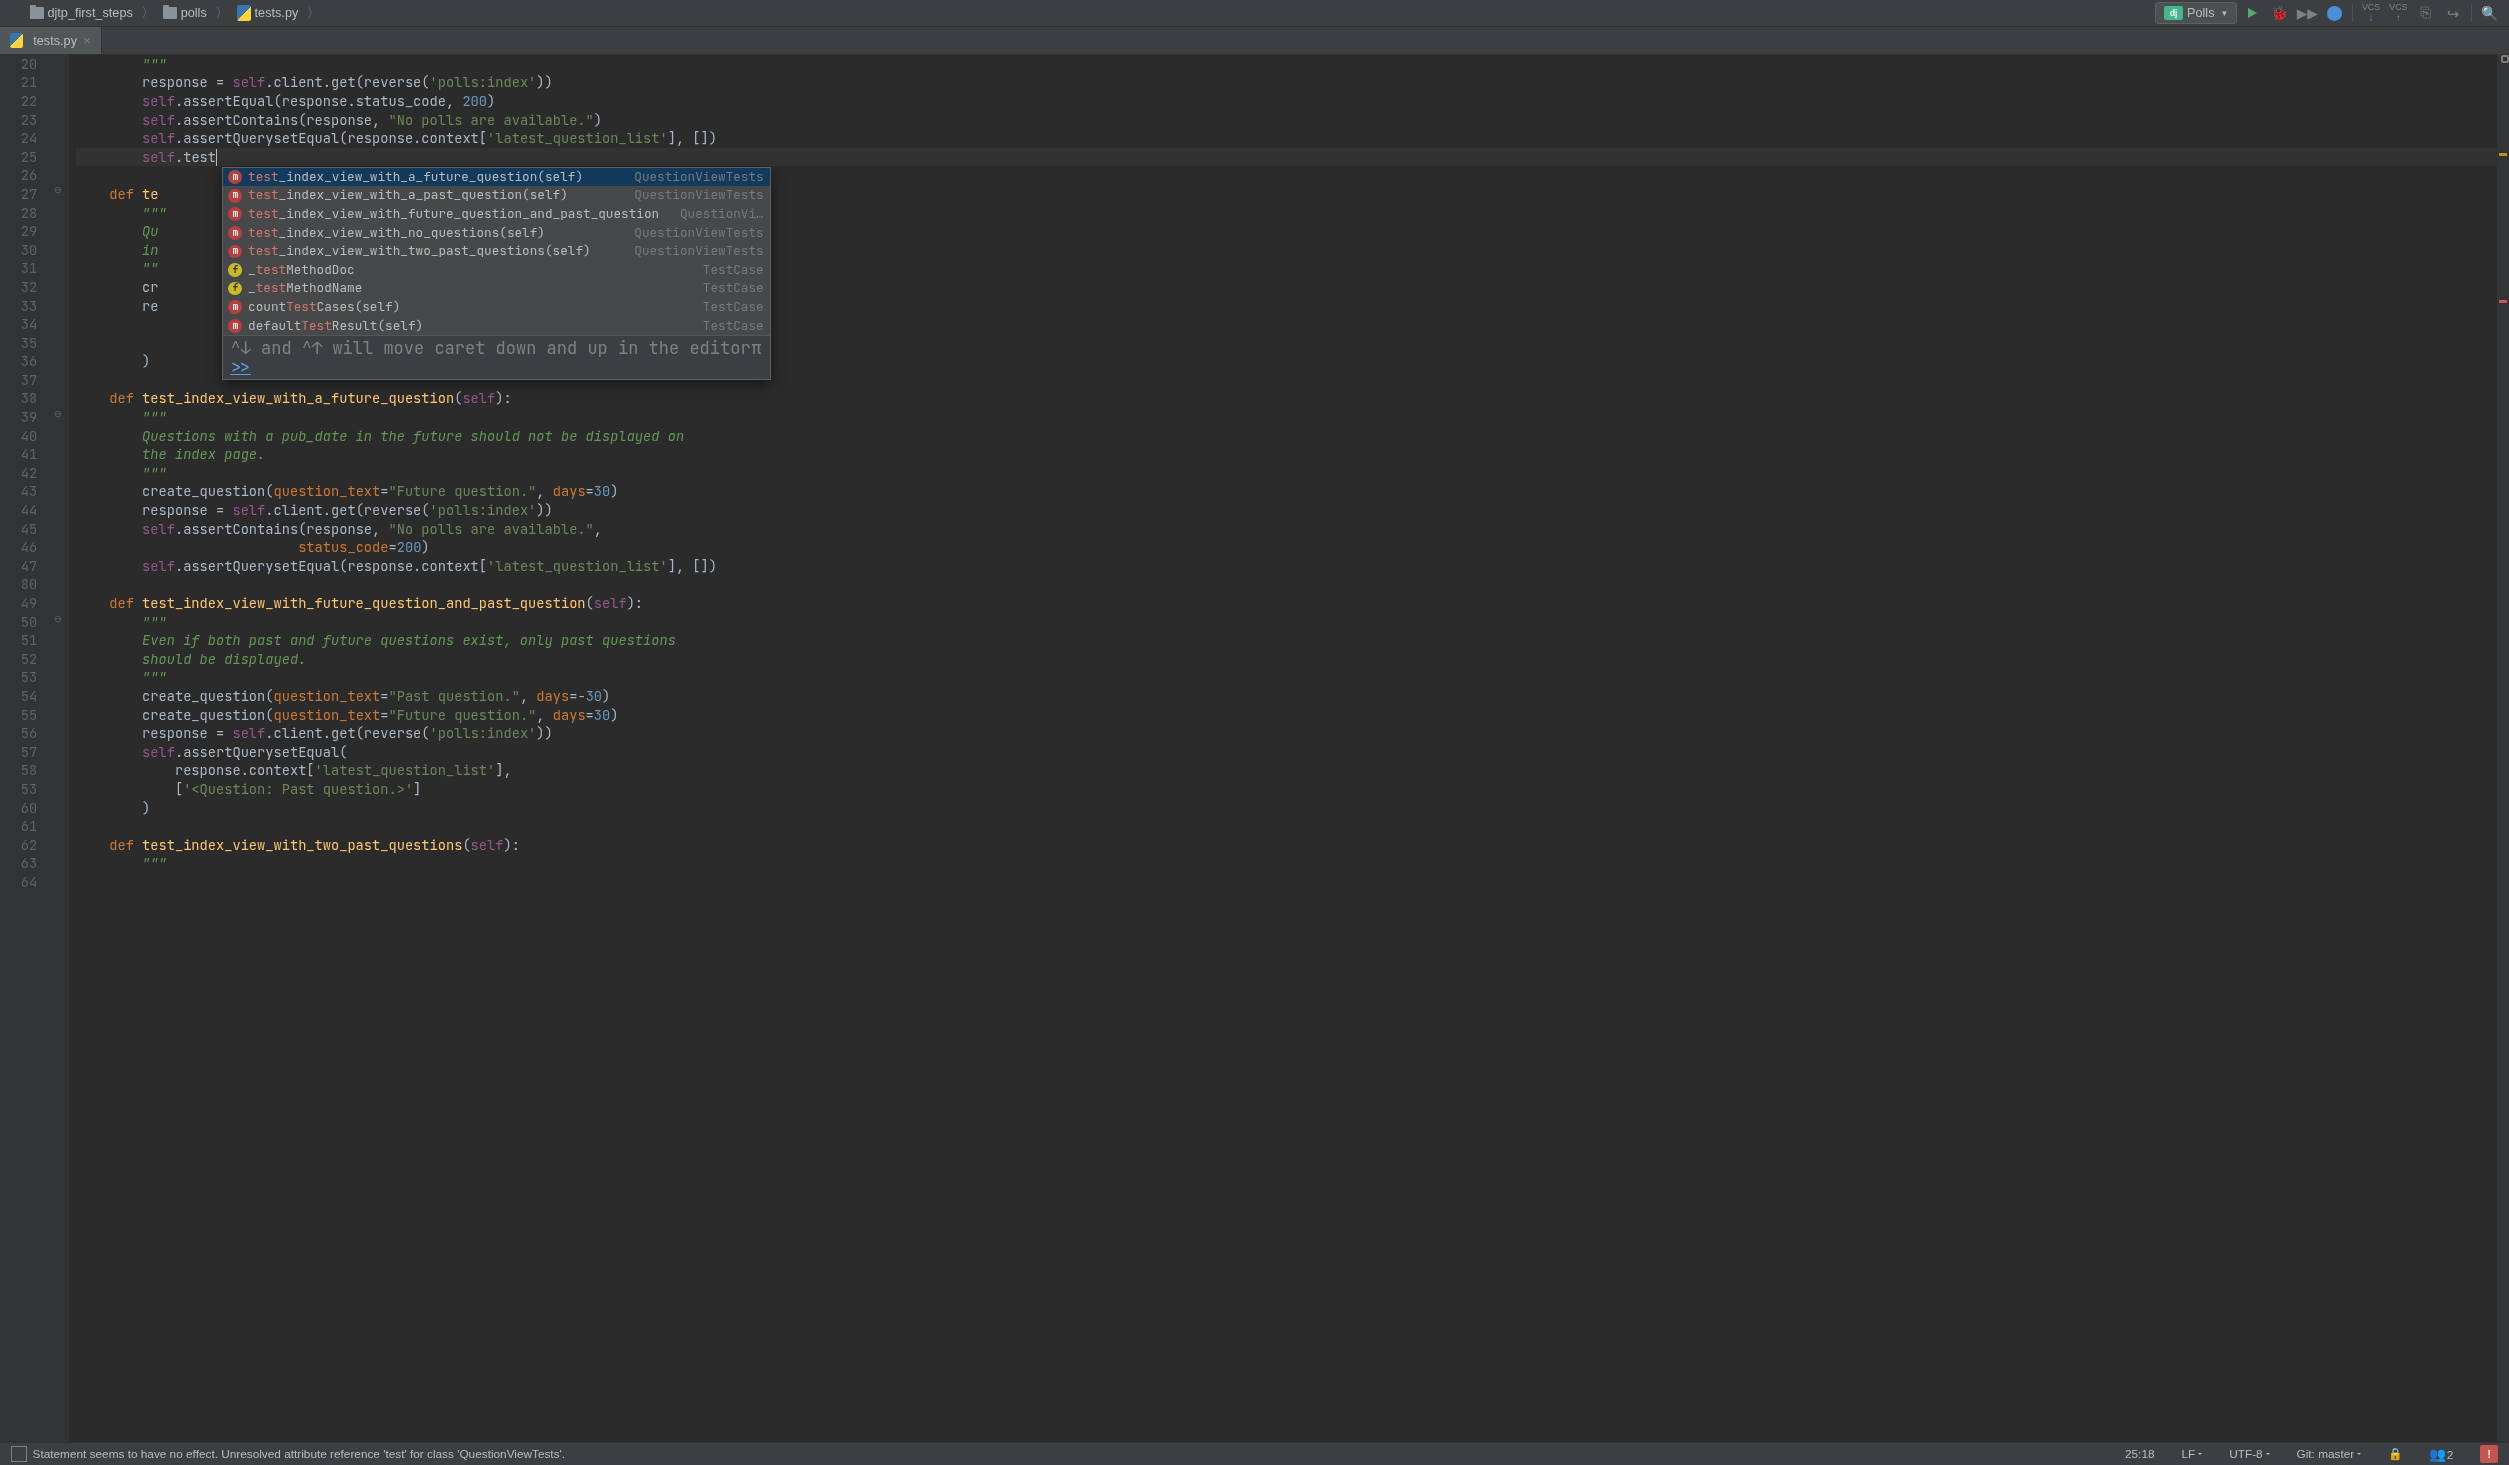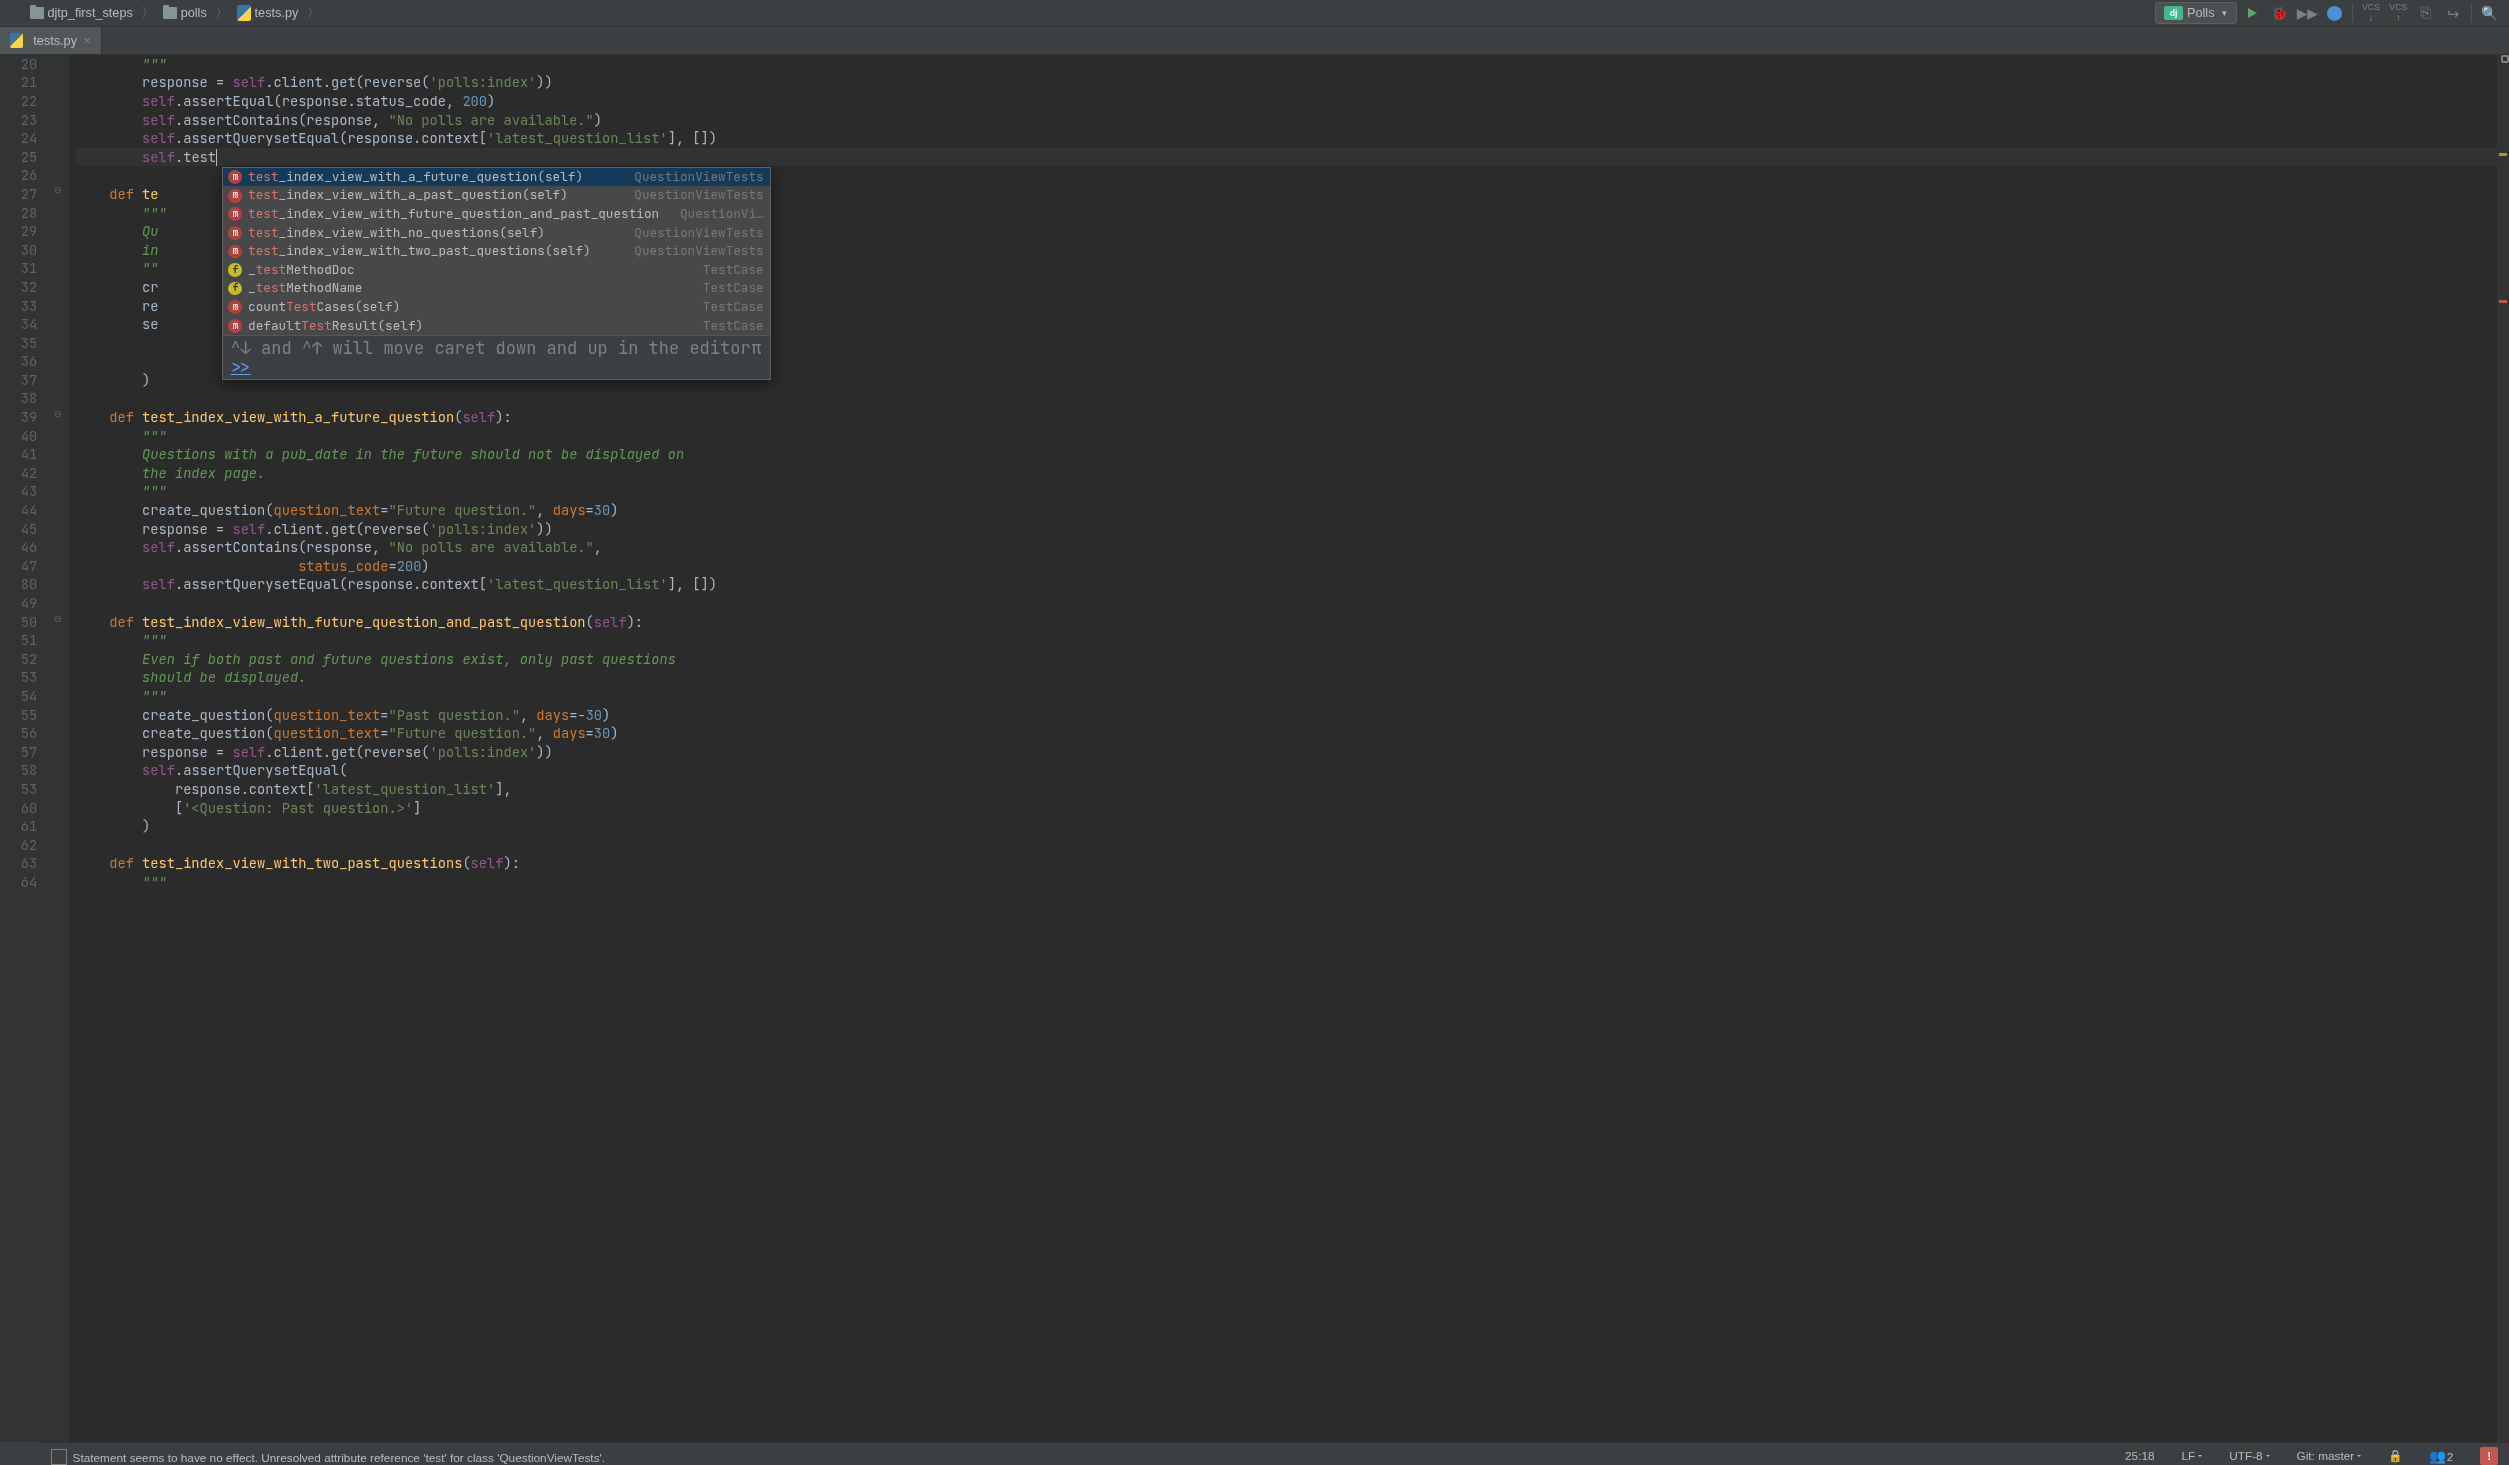--- a/index.html
+++ b/index.html
@@ -370,24 +370,23 @@
     .pi-symbol {
       color: #808080;
     }
     
     
     .status-bar {
       height: 23.5px;
       background: #3c3f41;
       border-top: 1px solid #323232;
       display: flex;
-      align-items: flex-end;
+      align-items: center;
       padding: 0 11px;
       font-size: 11.8px;
-      margin-left: 40px;
     }
     
     .status-icon {
       width: 15.7px;
       height: 15.7px;
       margin-right: 5.9px;
       border: 1px solid #808080;
     }
     
     .status-message {
@@ -605,21 +604,20 @@
       <div class="code-line"><span class="self">        self</span><span class="normal">.assertQuerysetEqual(response.context[</span><span class="str">'latest_question_list'</span><span class="normal">], [])</span></div>
       <div class="code-line caret-line"><span class="self">        self</span><span class="normal">.test</span><span class="caret"></span></div>
       <div class="code-line"><span class="normal"></span></div>
       <div class="code-line"><span class="kw">    def </span><span class="func">te</span></div>
       <div class="code-line"><span class="normal">        </span><span class="docstring">"""</span></div>
       <div class="code-line"><span class="normal">        </span><span class="docstring">Qu</span></div>
       <div class="code-line"><span class="normal">        </span><span class="docstring">in</span></div>
       <div class="code-line"><span class="normal">        </span><span class="docstring">""</span></div>
       <div class="code-line"><span class="normal">        cr</span></div>
       <div class="code-line"><span class="normal">        re</span></div>
-      <div class="code-line"><span class="normal">        se</span></div>
       <div class="code-line"><span class="normal"></span></div>
       <div class="code-line"><span class="normal"></span></div>
       <div class="code-line"><span class="normal">        )</span></div>
       <div class="code-line"><span class="normal"></span></div>
       <div class="code-line"><span class="kw">    def </span><span class="func">test_index_view_with_a_future_question</span><span class="normal">(</span><span class="self">self</span><span class="normal">):</span></div>
       <div class="code-line"><span class="docstring">        """</span></div>
       <div class="code-line"><span class="docstring">        Questions with a pub_date in the future should not be displayed on</span></div>
       <div class="code-line"><span class="docstring">        the index page.</span></div>
       <div class="code-line"><span class="docstring">        """</span></div>
       <div class="code-line"><span class="normal">        create_question(</span><span class="param">question_text</span><span class="normal">=</span><span class="str">"Future question."</span><span class="normal">, </span><span class="param">days</span><span class="normal">=</span><span class="num">30</span><span class="normal">)</span></div>

